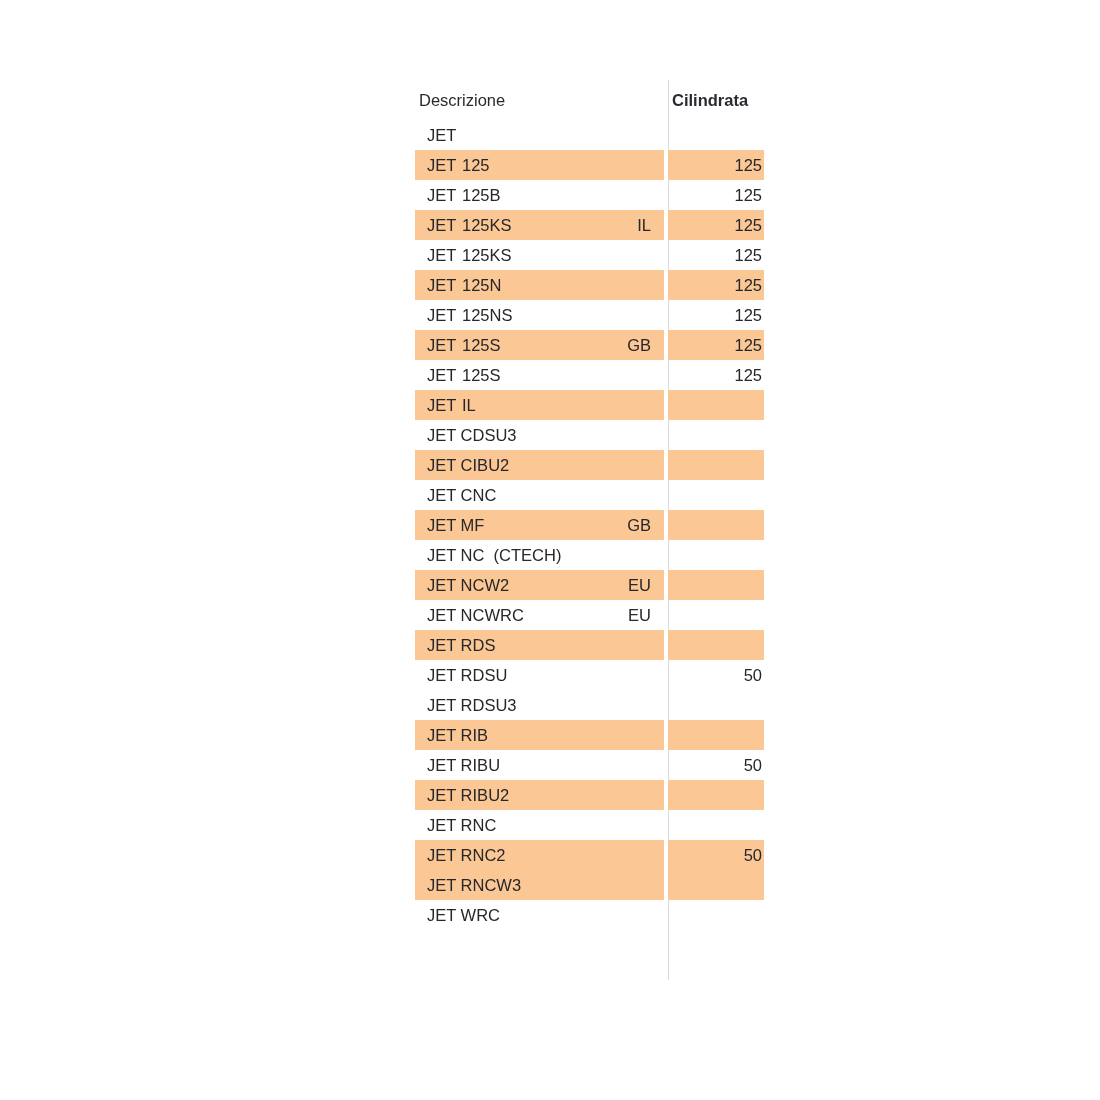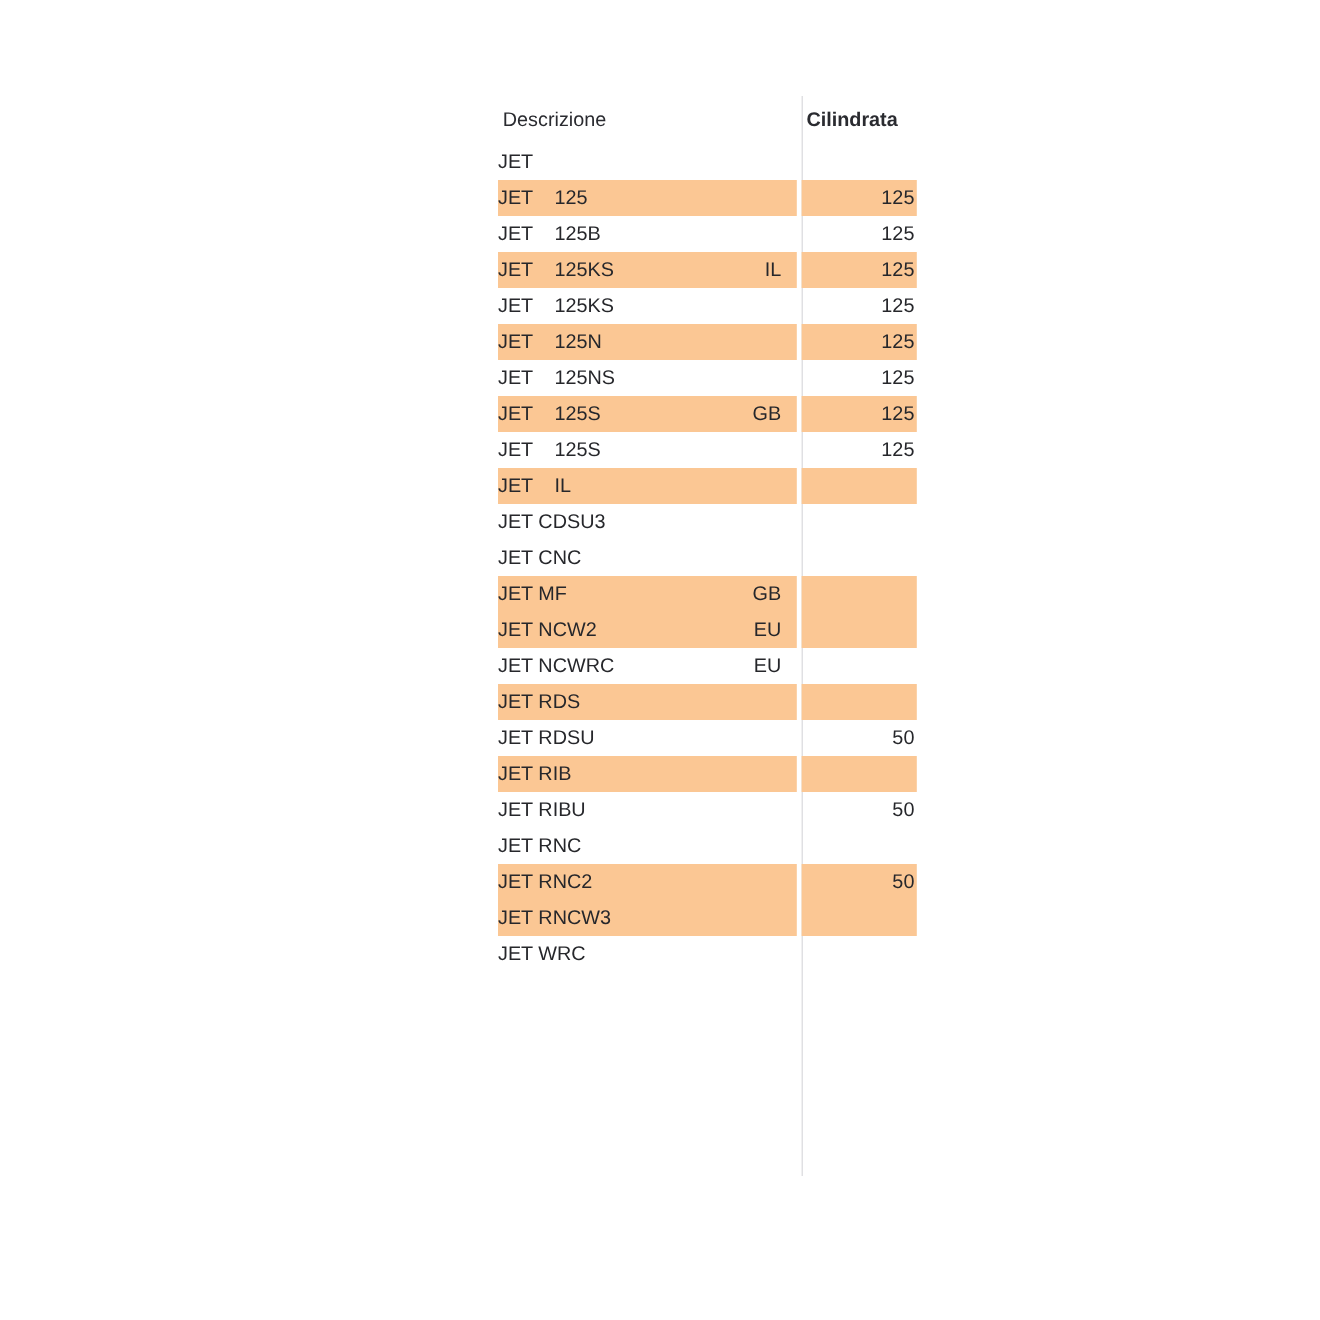--- a/index.html
+++ b/index.html
@@ -97,21 +97,21 @@
   .cell {
     position: absolute;
     top: 0;
     height: 30px;
     line-height: 30px;
     font-size: 16.5px;
     color: #26272b;
     white-space: pre;
   }
   .c-make {
-    left: 0;
+    left: 12px;
   }
   .c-model {
     left: 47px;
   }
   .c-country {
     left: 140px;
     width: 96px;
     text-align: right;
   }
   .c-cil {
@@ -216,36 +216,52 @@
           <div class="cell c-cil"></div>
         </div>
         <div class="row">
           <div class="band-desc"></div>
           <div class="band-cil"></div>
           <div class="cell c-make">JET CDSU3</div>
           <div class="cell c-model"></div>
           <div class="cell c-country"></div>
           <div class="cell c-cil"></div>
         </div>
+        <div class="row alt">
+          <div class="band-desc"></div>
+          <div class="band-cil"></div>
+          <div class="cell c-make">JET CIBU2</div>
+          <div class="cell c-model"></div>
+          <div class="cell c-country"></div>
+          <div class="cell c-cil"></div>
+        </div>
         <div class="row">
           <div class="band-desc"></div>
           <div class="band-cil"></div>
           <div class="cell c-make">JET CNC</div>
           <div class="cell c-model"></div>
           <div class="cell c-country"></div>
           <div class="cell c-cil"></div>
         </div>
         <div class="row alt">
           <div class="band-desc"></div>
           <div class="band-cil"></div>
           <div class="cell c-make">JET MF</div>
           <div class="cell c-model"></div>
           <div class="cell c-country">GB</div>
           <div class="cell c-cil"></div>
         </div>
+        <div class="row">
+          <div class="band-desc"></div>
+          <div class="band-cil"></div>
+          <div class="cell c-make">JET NC  (CTECH)</div>
+          <div class="cell c-model"></div>
+          <div class="cell c-country"></div>
+          <div class="cell c-cil"></div>
+        </div>
         <div class="row alt">
           <div class="band-desc"></div>
           <div class="band-cil"></div>
           <div class="cell c-make">JET NCW2</div>
           <div class="cell c-model"></div>
           <div class="cell c-country">EU</div>
           <div class="cell c-cil"></div>
         </div>
         <div class="row">
           <div class="band-desc"></div>
@@ -264,36 +280,52 @@
           <div class="cell c-cil"></div>
         </div>
         <div class="row">
           <div class="band-desc"></div>
           <div class="band-cil"></div>
           <div class="cell c-make">JET RDSU</div>
           <div class="cell c-model"></div>
           <div class="cell c-country"></div>
           <div class="cell c-cil">50</div>
         </div>
+        <div class="row">
+          <div class="band-desc"></div>
+          <div class="band-cil"></div>
+          <div class="cell c-make">JET RDSU3</div>
+          <div class="cell c-model"></div>
+          <div class="cell c-country"></div>
+          <div class="cell c-cil"></div>
+        </div>
         <div class="row alt">
           <div class="band-desc"></div>
           <div class="band-cil"></div>
           <div class="cell c-make">JET RIB</div>
           <div class="cell c-model"></div>
           <div class="cell c-country"></div>
           <div class="cell c-cil"></div>
         </div>
         <div class="row">
           <div class="band-desc"></div>
           <div class="band-cil"></div>
           <div class="cell c-make">JET RIBU</div>
           <div class="cell c-model"></div>
           <div class="cell c-country"></div>
           <div class="cell c-cil">50</div>
         </div>
+        <div class="row alt">
+          <div class="band-desc"></div>
+          <div class="band-cil"></div>
+          <div class="cell c-make">JET RIBU2</div>
+          <div class="cell c-model"></div>
+          <div class="cell c-country"></div>
+          <div class="cell c-cil"></div>
+        </div>
         <div class="row">
           <div class="band-desc"></div>
           <div class="band-cil"></div>
           <div class="cell c-make">JET RNC</div>
           <div class="cell c-model"></div>
           <div class="cell c-country"></div>
           <div class="cell c-cil"></div>
         </div>
         <div class="row alt">
           <div class="band-desc"></div>

